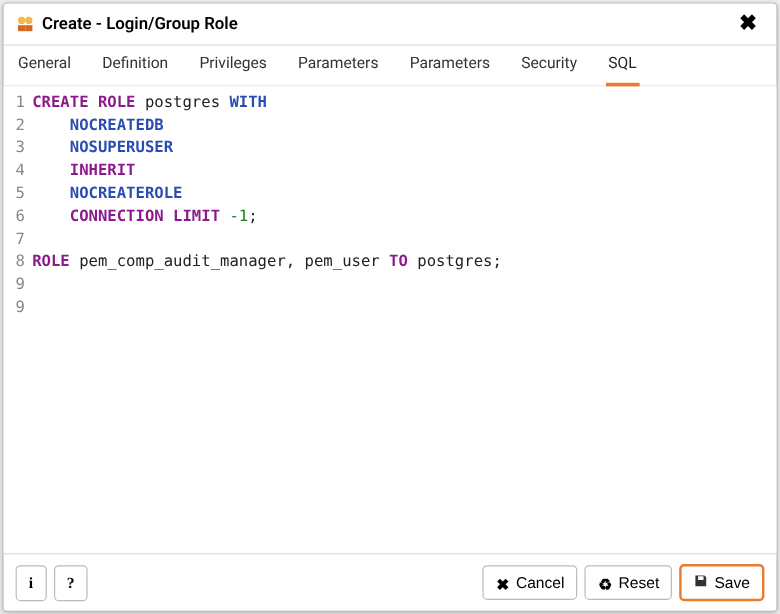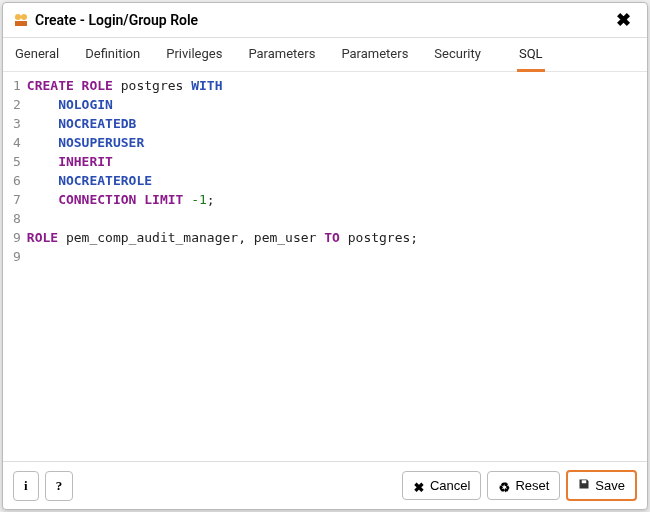--- a/index.html
+++ b/index.html
@@ -56,21 +56,20 @@
     padding: 8px 2px 8px 2px;
     font-size: 13px;
     color: #333;
     cursor: pointer;
     position: relative;
   }
   .tab.active {
     border-bottom: 3px solid #e87b2e;
     margin-bottom: -1px;
     color: #222;
-    margin-left: 12px;
   }
   .code-area {
     flex: 1;
     display: flex;
     font-family: "Consolas", "Menlo", monospace;
     font-size: 13px;
     overflow: auto;
     background: #fff;
     padding-top: 4px;
   }
@@ -155,21 +154,20 @@
         <div>4</div>
         <div>5</div>
         <div>6</div>
         <div>7</div>
         <div>8</div>
         <div>9</div>
         <div>9</div>
       </div>
     <div class="code" id="code">
         <div class="line"><span class="tok-kw">CREATE ROLE</span><span class="tok-txt"> postgres </span><span class="tok-kw2">WITH</span></div>
-        <div class="line"><span class="tok-txt">    </span><span class="tok-kw2">NOLOGIN</span></div>
         <div class="line"><span class="tok-txt">    </span><span class="tok-kw2">NOCREATEDB</span></div>
         <div class="line"><span class="tok-txt">    </span><span class="tok-kw2">NOSUPERUSER</span></div>
         <div class="line"><span class="tok-txt">    </span><span class="tok-kw">INHERIT</span></div>
         <div class="line"><span class="tok-txt">    </span><span class="tok-kw2">NOCREATEROLE</span></div>
         <div class="line"><span class="tok-txt">    </span><span class="tok-kw">CONNECTION LIMIT</span><span class="tok-txt"> </span><span class="tok-num">-1</span><span class="tok-txt">;</span></div>
         <div class="line">&nbsp;</div>
         <div class="line"><span class="tok-kw">ROLE</span><span class="tok-txt"> pem_comp_audit_manager, pem_user </span><span class="tok-kw">TO</span><span class="tok-txt"> postgres;</span></div>
       </div>
   </div>
 

